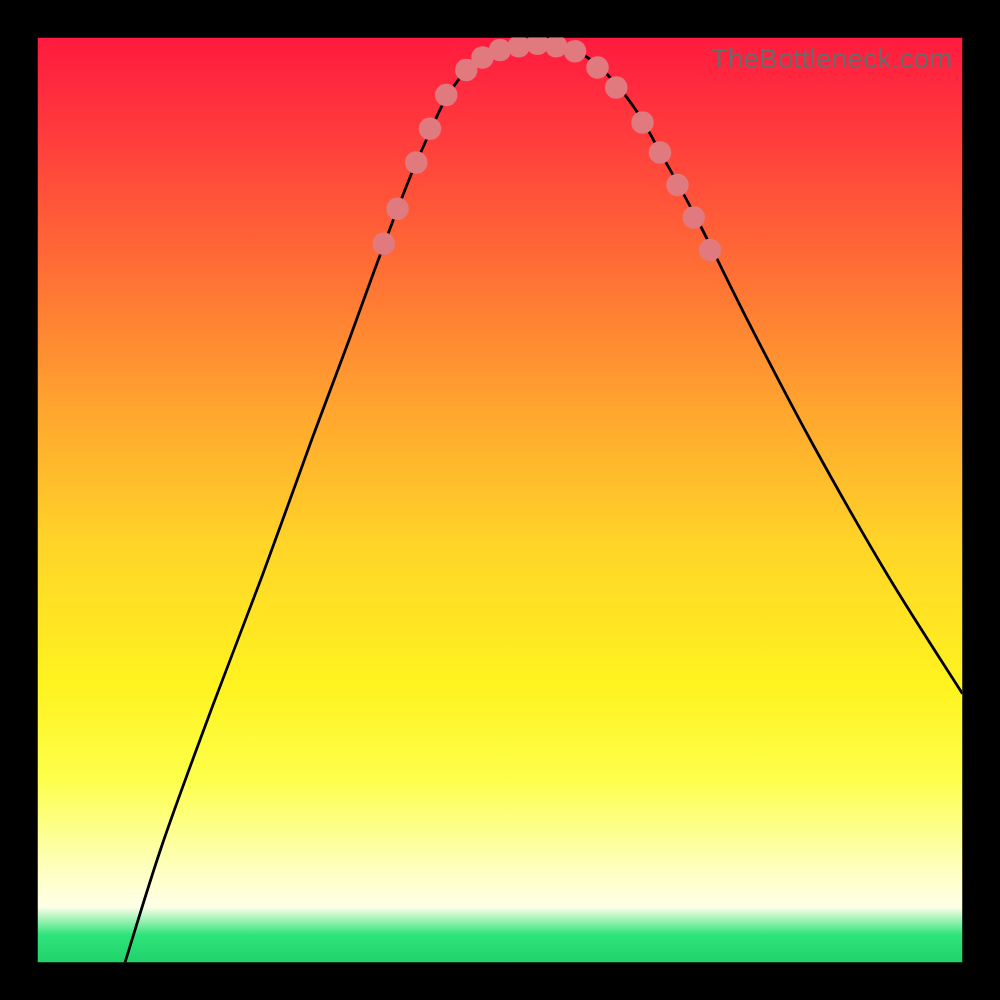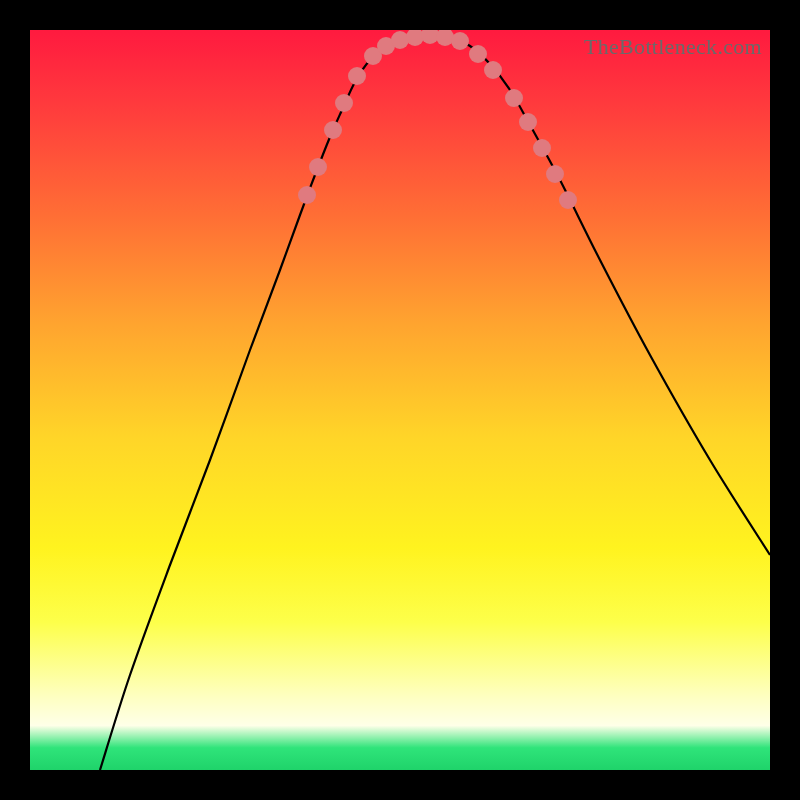--- a/index.html
+++ b/index.html
@@ -9,21 +9,20 @@
     height: 800px;
     background: #000;
     overflow: hidden;
     font-family: Arial, Helvetica, sans-serif;
   }
   .frame {
     position: relative;
     width: 728px;
     height: 800px;
     background: #000;
-    font-family: Liberation Serif, serif;
   }
   .plot-area {
     position: absolute;
     left: 30px;
     top: 30px;
     width: 740px;
     height: 740px;
     overflow: hidden;
   }
   .gradient-bg {

